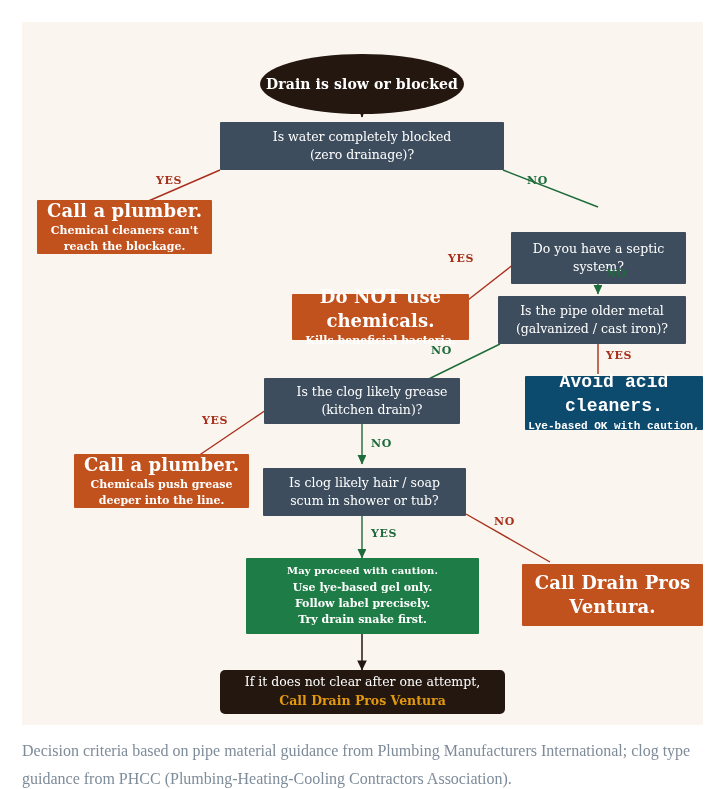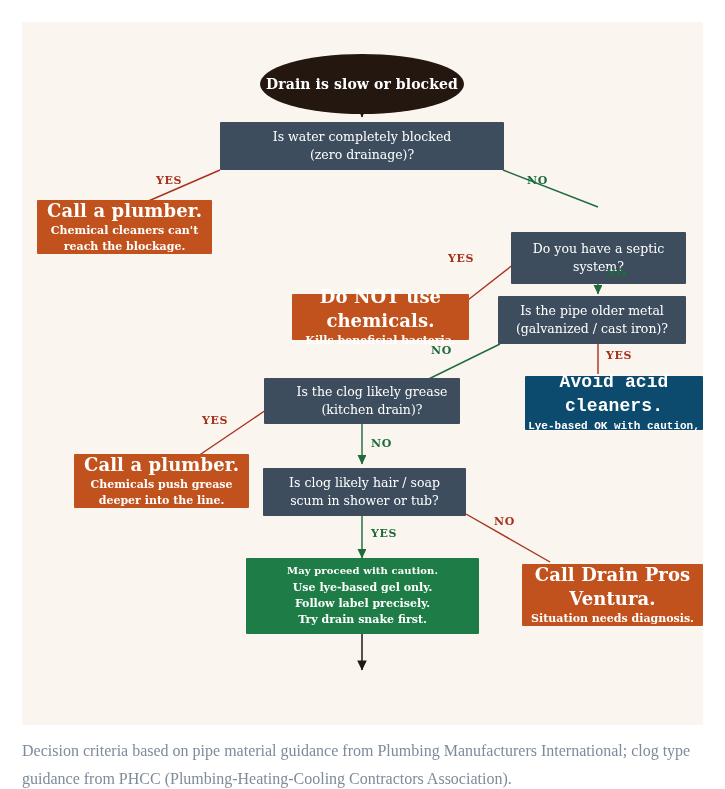--- a/index.html
+++ b/index.html
@@ -209,23 +209,26 @@
 
   <div class="node action-green" style="left:224px; top:536px; width:233px; height:76px;">
     <div class="ttl">May proceed with caution.</div>
     <div class="sub">Use lye-based gel only.</div>
     <div class="sub">Follow label precisely.</div>
     <div class="sub">Try drain snake first.</div>
   </div>
 
   <div class="node action-red" style="left:500px; top:542px; width:181px; height:62px;">
     <div class="ttl">Call Drain Pros Ventura.</div>
-    <div class="sub">Situation needs diagnosis.</div>
-  </div>
-
+  </div>
+
+  <div class="node terminal" style="left:198px; top:648px; width:285px; height:44px;">
+    <div class="line1">If it does not clear after one attempt,</div>
+    <div class="line2">Call Drain Pros Ventura</div>
+  </div>
 
   <div class="edge-label yes" style="left:134px; top:152px;">YES</div>
 
   <div class="edge-label no-green" style="left:505px; top:152px;">NO</div>
 
   <div class="edge-label yes" style="left:426px; top:230px;">YES</div>
 
   <div class="edge-label no-green" style="left:584px; top:245px;">NO</div>
 
   <div class="edge-label yes" style="left:584px; top:327px;">YES</div>

